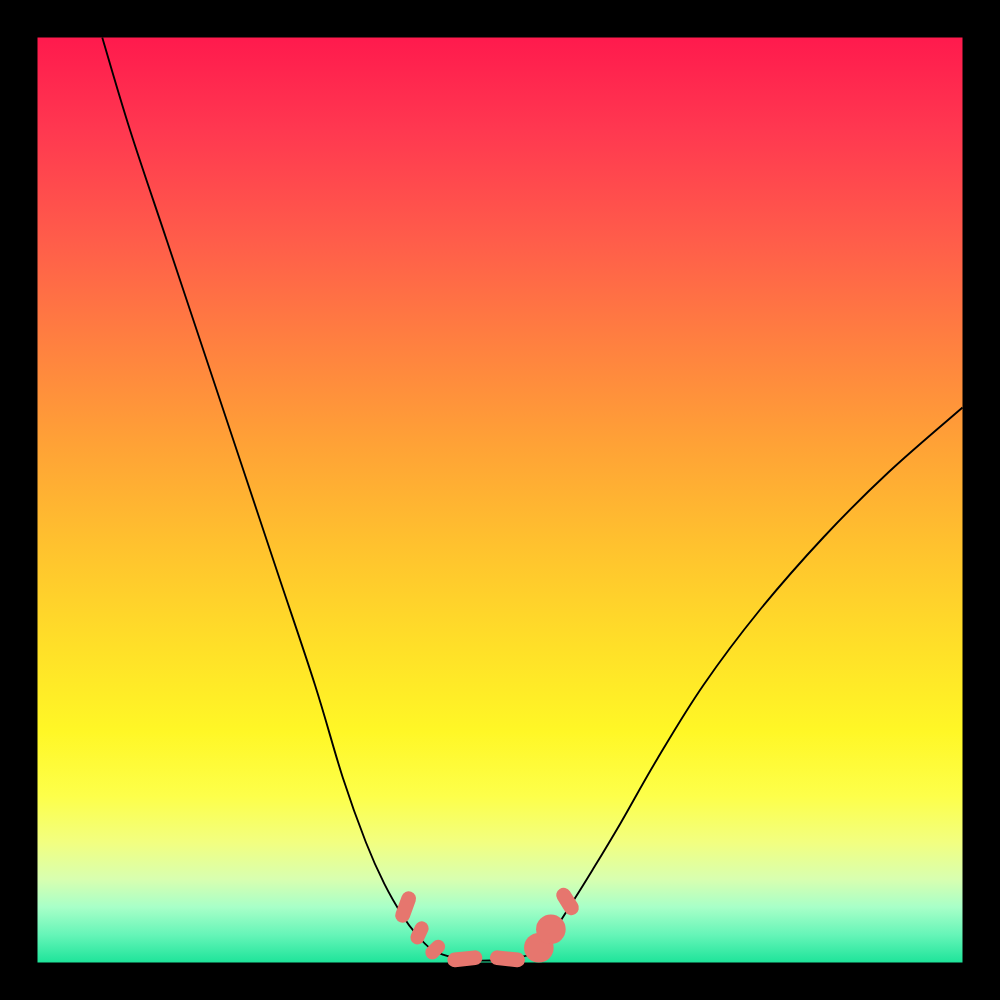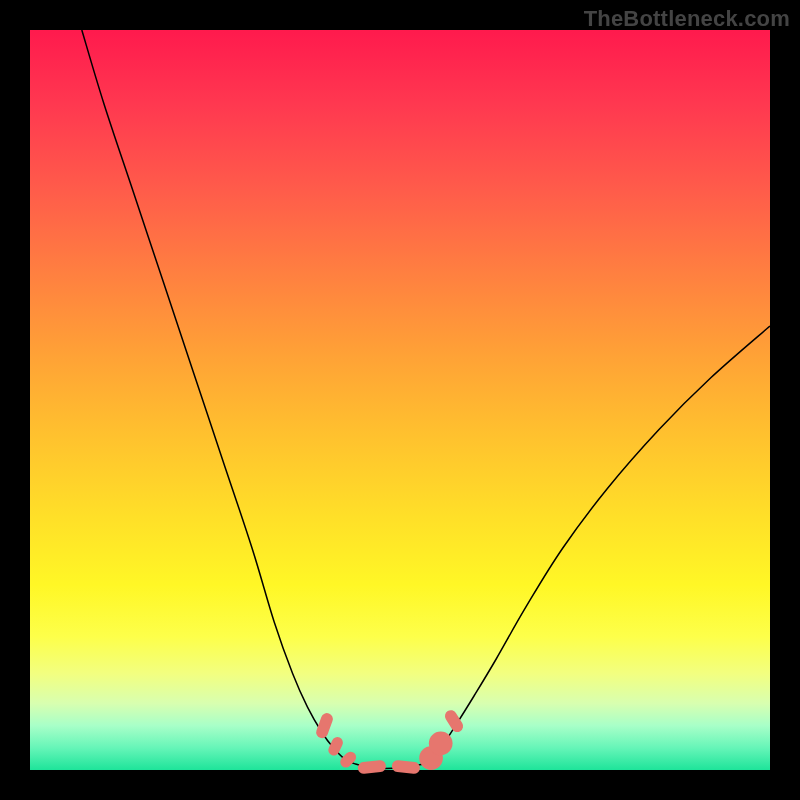--- a/index.html
+++ b/index.html
@@ -58,21 +58,20 @@
     stroke: none;
   }
   .bead-round {
     fill: #e6766e;
   }
 </style>
 </head>
 <body>
 
 <div class="frame">
-  <div class="watermark">TheBottleneck.com</div>
   <div class="plot-area">
     <svg class="curve" viewBox="0 0 740 740">
       <g id="paths-group">
           <path d="M 51.800000000000004 0 C 55.79600000000001 13.32, 64.676 44.69600000000001, 74 74 C 83.324 103.30399999999999, 92.94400000000002 130.83199999999997, 103.60000000000001 162.79999999999995 C 114.256 194.76799999999994, 122.54399999999998 219.63199999999995, 133.2 251.59999999999997 C 143.856 283.568, 152.144 308.43199999999996, 162.8 340.4 C 173.45600000000002 372.368, 181.744 397.23199999999997, 192.4 429.2 C 203.056 461.168, 212.676 488.696, 222 518 C 231.324 547.304, 236.87400000000002 569.356, 244.20000000000002 592 C 251.526 614.644, 256.706 628.482, 262.7 643.8 C 268.69399999999996 659.1179999999999, 272.17199999999997 666.444, 277.5 677.1 C 282.82800000000003 687.7560000000001, 287.63800000000003 695.674, 292.3 703 C 296.962 710.326, 299.404 713.1379999999999, 303.4 717.8 C 307.39599999999996 722.462, 310.504 725.9696, 314.5 728.9 C 318.496 731.8303999999999, 320.938 732.4816000000001, 325.6 734.08 C 330.26200000000006 735.6784, 335.07200000000006 736.9807999999999, 340.40000000000003 737.78 C 345.728 738.5792, 349.872 738.52, 355.2 738.52 C 360.52799999999996 738.52, 364.67199999999997 738.3127999999999, 370 737.78 C 375.32800000000003 737.2472, 380.13800000000003 736.4924, 384.8 735.56 C 389.462 734.6275999999999, 391.23800000000006 735.7968000000001, 395.90000000000003 732.6 C 400.562 729.4032, 405.37200000000007 724.4599999999999, 410.70000000000005 717.8 C 416.028 711.14, 419.506 704.924, 425.49999999999994 695.6 C 431.4939999999999 686.2760000000001, 436.674 677.988, 444 666 C 451.326 654.012, 456.876 644.984, 466.2 629 C 475.524 613.016, 483.812 597.1800000000001, 495.8 577.2 C 507.788 557.22, 518.1479999999999 539.312, 532.8 518 C 547.452 496.688, 559.884 480.112, 577.2 458.8 C 594.5160000000001 437.488, 610.352 419.58, 629 399.59999999999997 C 647.648 379.61999999999995, 660.82 366.4479999999999, 680.8000000000001 347.79999999999995 C 700.7800000000001 329.152, 729.344 305.324, 740 296" class="curve-path"></path>
         </g>
       <g id="beads-group">
           <rect x="281.57" y="689.6800000000001" width="25.900000000000002" height="11.84" rx="5.92" ry="5.92" class="bead" transform="rotate(-70 294.52 695.6)"></rect>
           <rect x="296" y="710.7700000000001" width="19.240000000000002" height="11.1" rx="5.55" ry="5.55" class="bead" transform="rotate(-65 305.62 716.32)"></rect>
           <rect x="309.32" y="724.09" width="17.76" height="11.1" rx="5.55" ry="5.55" class="bead" transform="rotate(-45 318.2 729.64)"></rect>
           <rect x="327.82" y="731.12" width="28.12" height="11.84" rx="5.92" ry="5.92" class="bead" transform="rotate(-6 341.88 737.04)"></rect>

